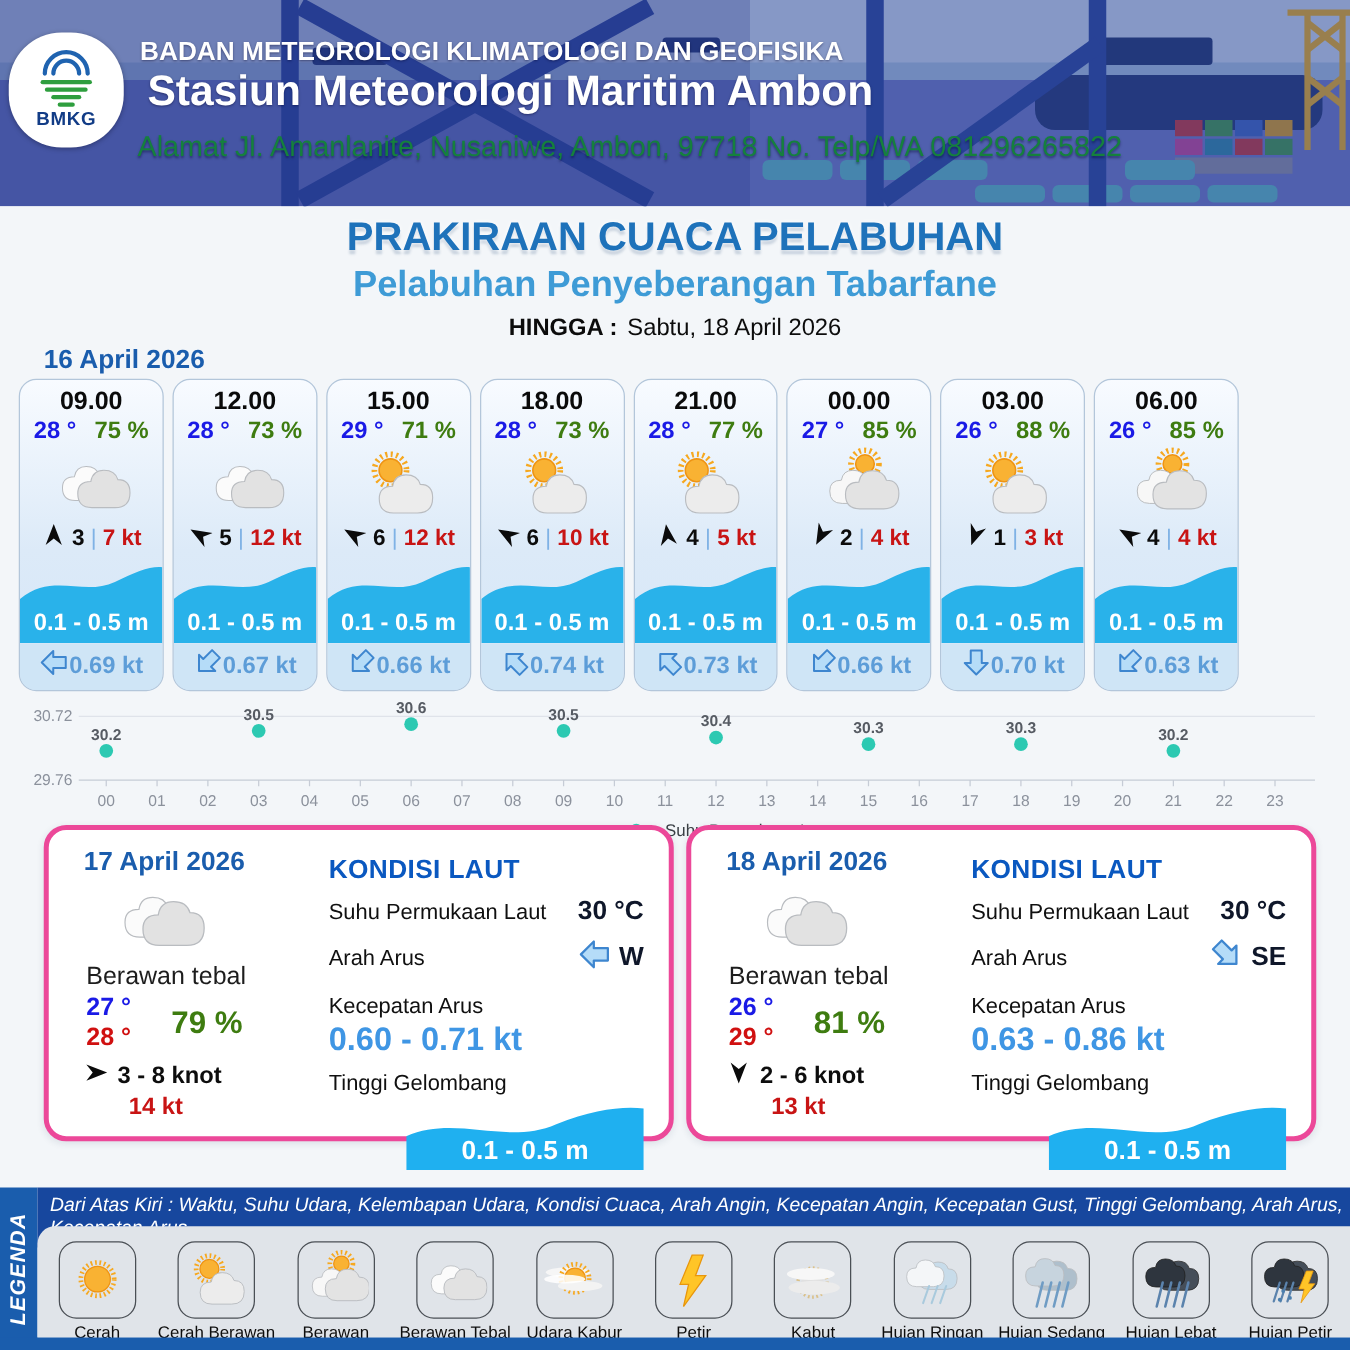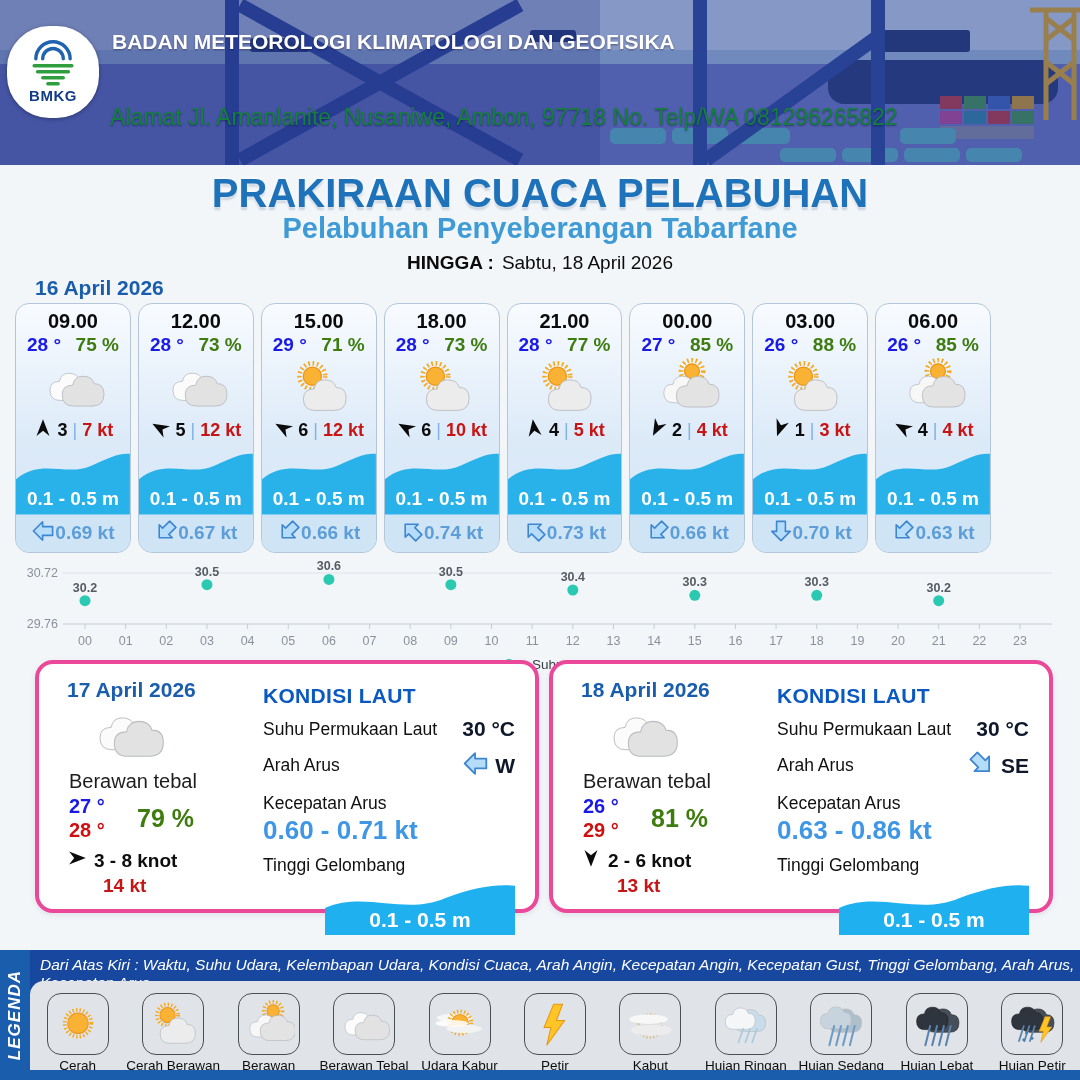--- a/index.html
+++ b/index.html
@@ -10,21 +10,21 @@
   .hdr{position:absolute;left:0;top:0;width:1080px;height:165px;overflow:hidden;}
   .hdr svg.art{position:absolute;inset:0;}
   .logo{position:absolute;left:7px;top:26px;width:92px;height:92px;background:#fff;border-radius:46%;
         display:flex;flex-direction:column;align-items:center;justify-content:center;box-shadow:0 1px 4px rgba(0,0,20,.35);}
   .logo-txt{font-size:15px;font-weight:bold;color:#123c86;letter-spacing:.5px;margin-top:-1px;}
   .agency{position:absolute;left:112px;top:30px;color:#fff;font-weight:bold;font-size:21px;text-shadow:0 1px 2px rgba(0,0,40,.45);}
   .station{position:absolute;left:118px;top:54px;color:#fff;font-weight:bold;font-size:34px;text-shadow:0 1px 2px rgba(0,0,40,.45);}
   .address{position:absolute;left:110px;top:104px;color:#15803d;font-size:23px;text-shadow:0 1px 2px rgba(0,0,40,.45);}
 
   
-  .title-main{position:absolute;top:171px;width:100%;text-align:center;font-size:40px;font-weight:bold;color:#1e72ba;
+  .title-main{position:absolute;top:171px;width:100%;text-align:center;font-size:32px;font-weight:bold;color:#1e72ba;
               text-shadow:0 0 4px rgba(255,255,255,.95),0 3px 2px rgba(20,60,110,.22);letter-spacing:0;}
   .title-sub{position:absolute;top:212px;width:100%;text-align:center;font-size:29px;font-weight:bold;color:#3e9bd6;}
   .validity{position:absolute;top:252px;width:100%;display:flex;justify-content:center;gap:115px;font-size:19px;color:#0c0c0c;}
   .validity b{margin-right:8px;}
   .date-label{position:absolute;left:35px;top:276px;font-size:21px;font-weight:bold;color:#1a5dad;}
 
   
   .cards{position:absolute;left:15px;top:303px;width:976px;height:250px;display:flex;gap:7px;}
   .fcard{flex:1;display:flex;flex-direction:column;background:linear-gradient(#f8fbff,#dceaf8 55%,#d6e6f7);
          border:1px solid #b3c6da;border-radius:14px;overflow:hidden;}
@@ -153,20 +153,21 @@
         <g stroke="#2e9e3e" stroke-width="4" stroke-linecap="round">
           <line x1="8" y1="30" x2="52" y2="30"></line>
             <line x1="12" y1="37" x2="48" y2="37"></line>
           <line x1="18" y1="44" x2="42" y2="44"></line>
             <line x1="24" y1="51" x2="36" y2="51"></line>
         </g>
       </svg>
       <div class="logo-txt">BMKG</div>
     </div>
     <div class="agency">BADAN METEOROLOGI KLIMATOLOGI DAN GEOFISIKA</div>
+    <div class="station">Stasiun Meteorologi Maritim Ambon</div>
     <div class="address">Alamat Jl. Amanlanite, Nusaniwe, Ambon, 97718   No. Telp/WA  081296265822</div>
   </div>
 
   <div class="title-main">PRAKIRAAN CUACA PELABUHAN</div>
   <div class="title-sub">Pelabuhan Penyeberangan Tabarfane</div>
   <div class="validity">
     <span><b>HINGGA :</b><span>Sabtu, 18 April 2026</span></span>
   </div>
   <div class="date-label">16 April 2026</div>
 

